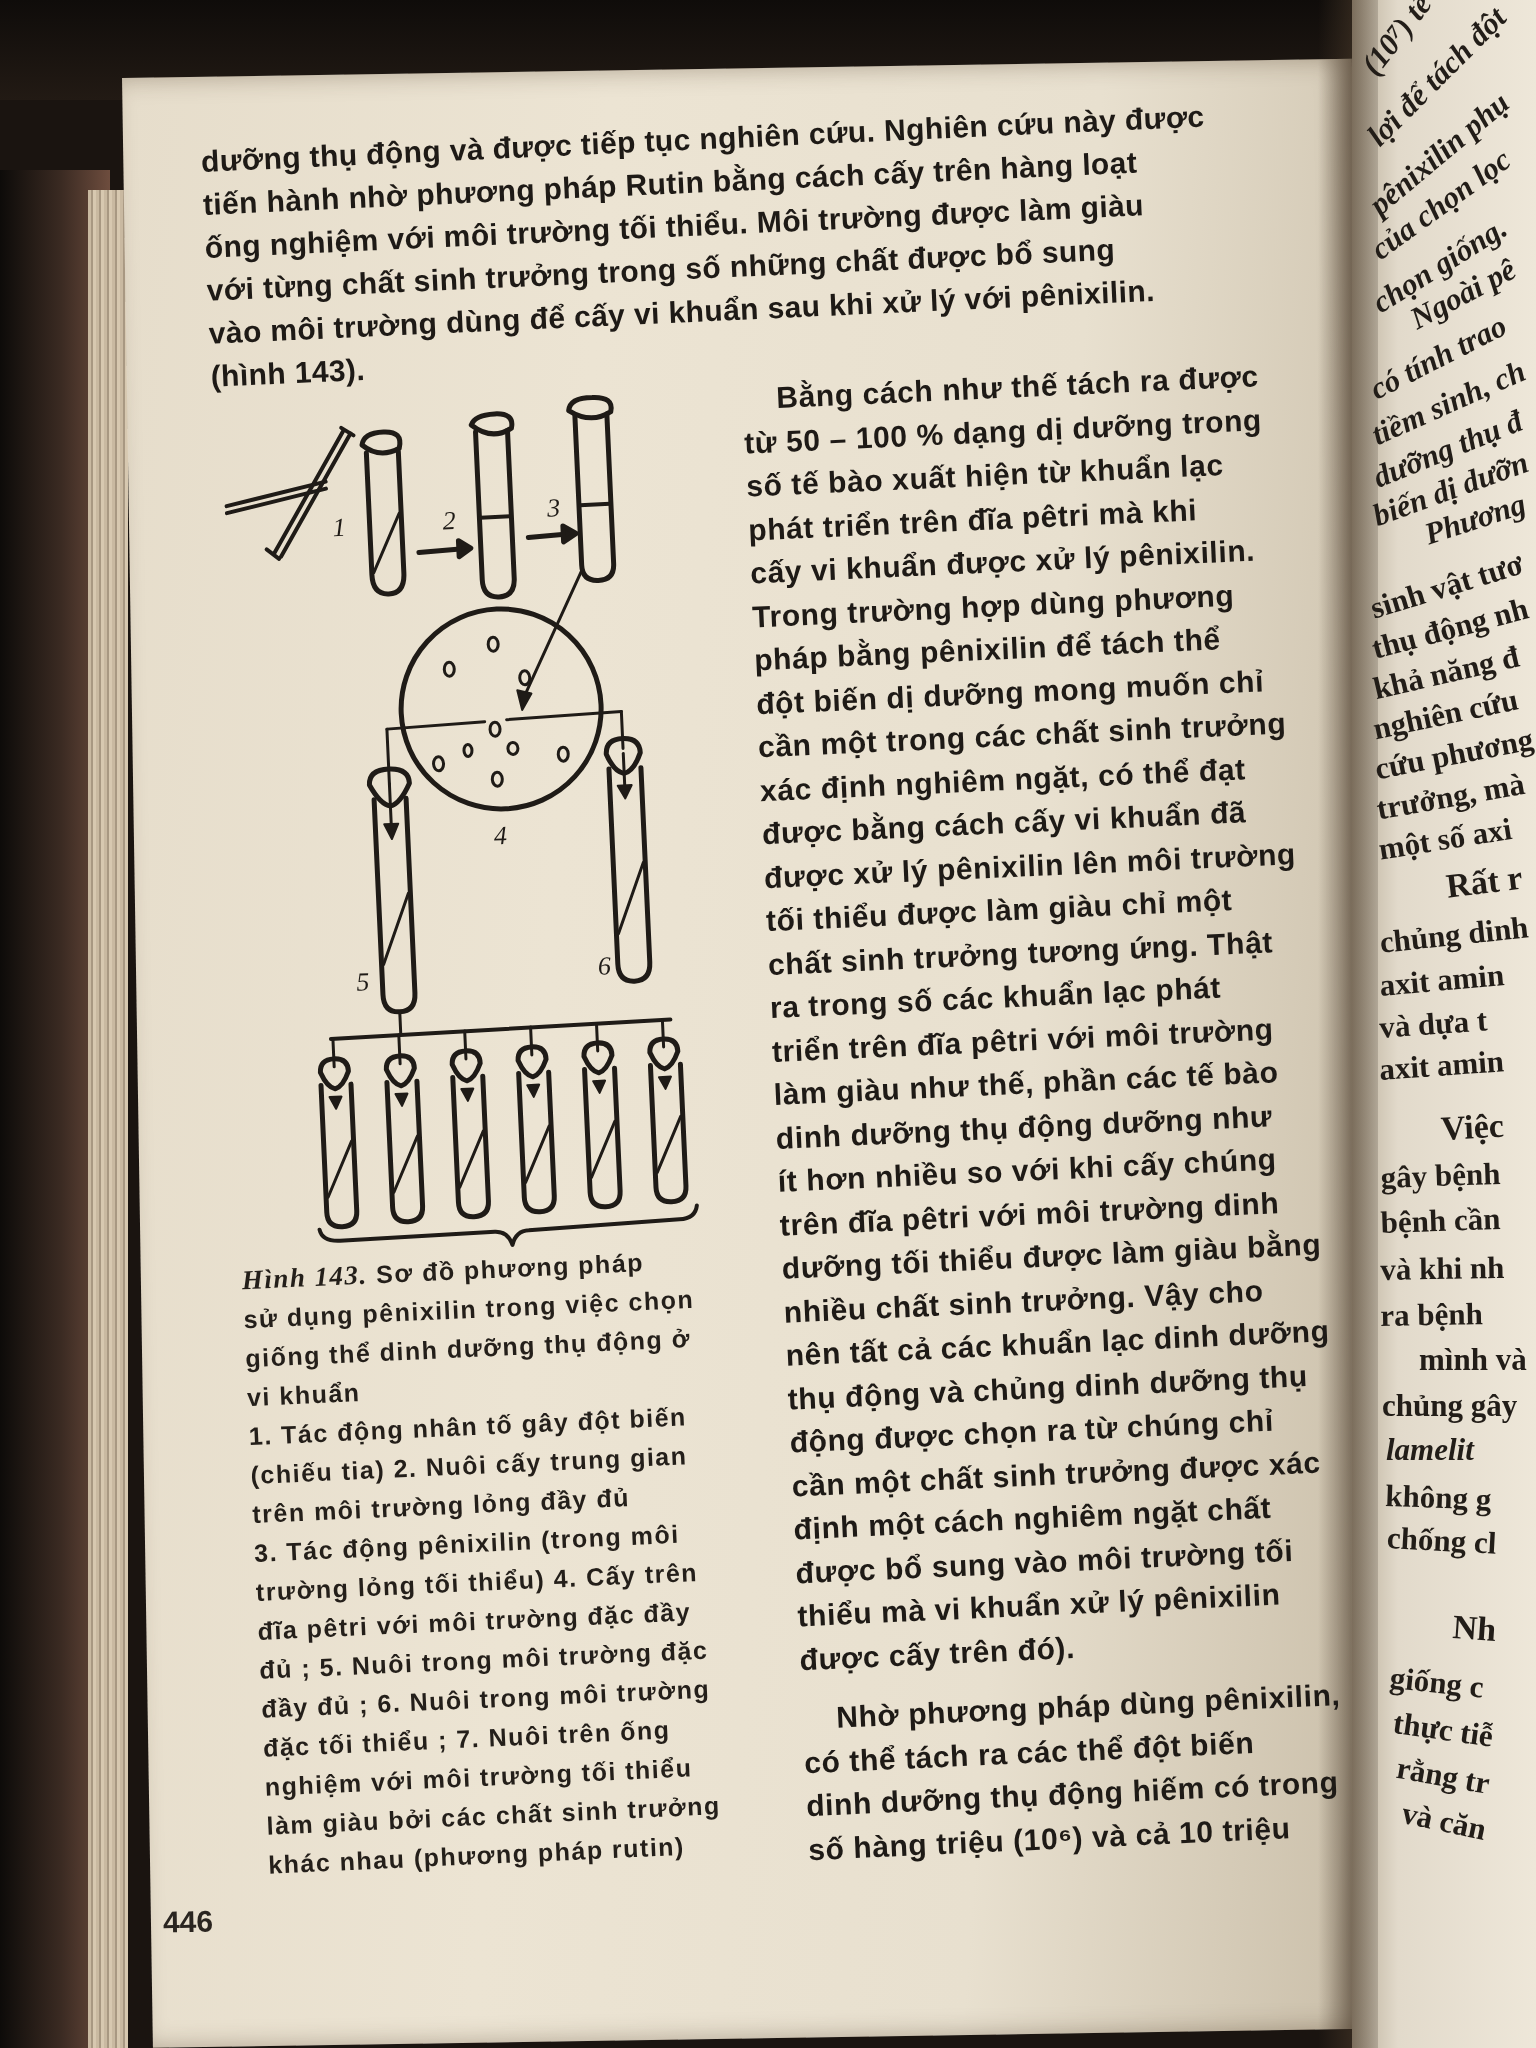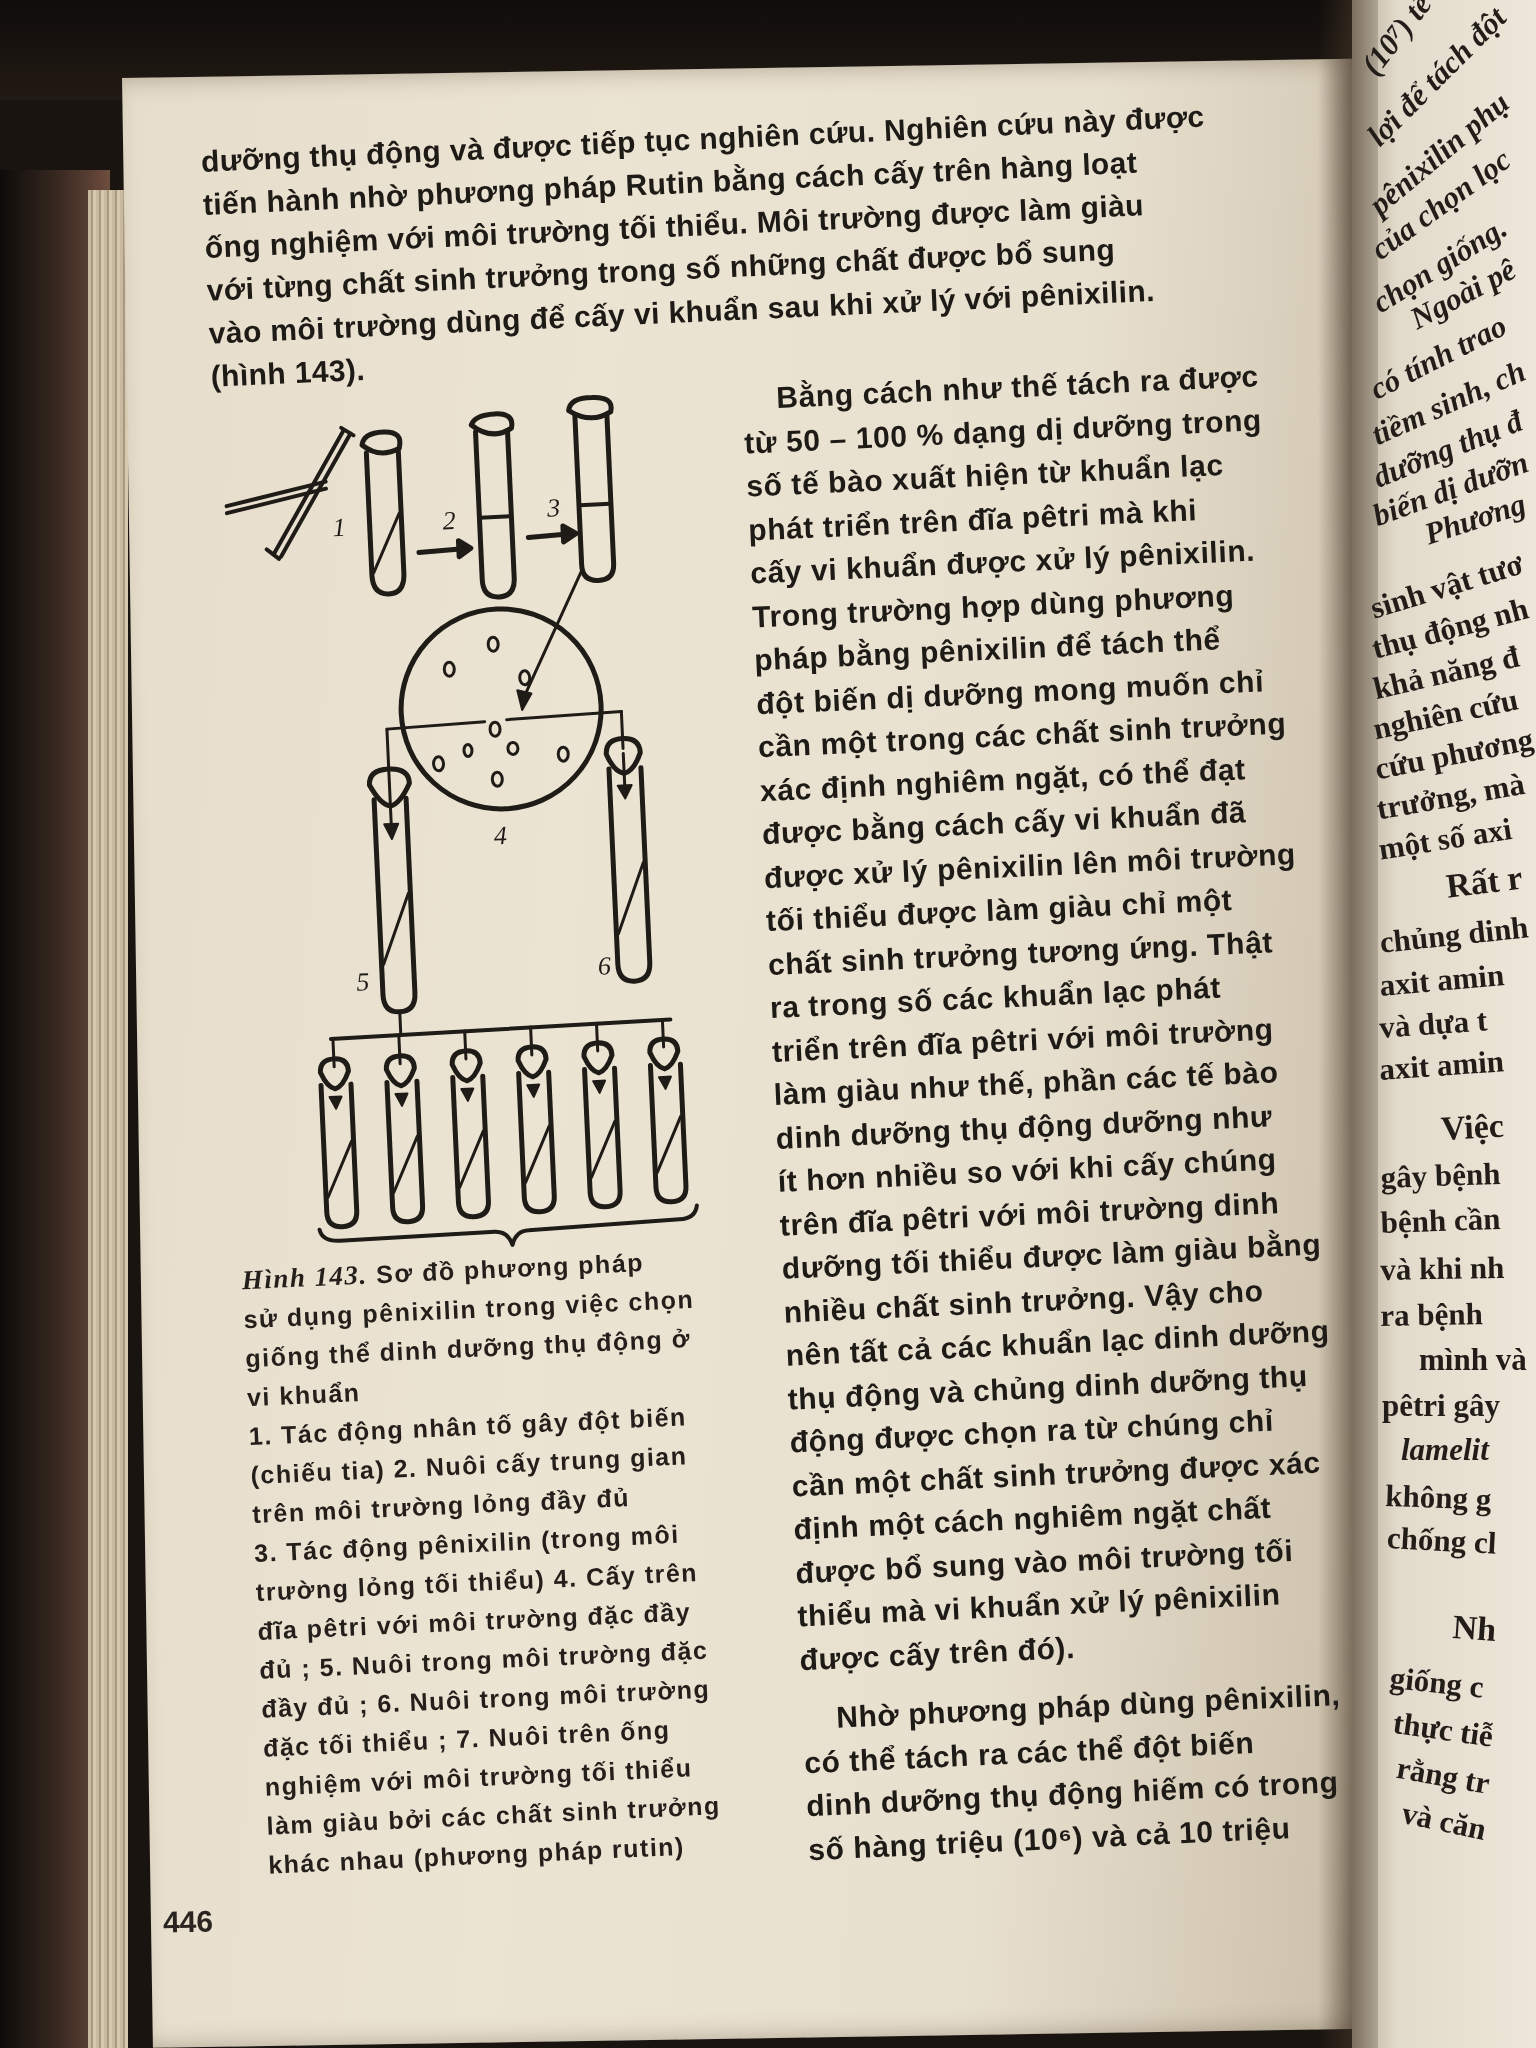--- a/index.html
+++ b/index.html
@@ -325,22 +325,22 @@
     <span class="line" style="left:26px;top:925px;transform:rotate(-6deg);transform-origin:0 0;">chủng dinh</span>
     <span class="line" style="left:26px;top:968px;transform:rotate(-5deg);transform-origin:0 0;">axit amin</span>
     <span class="line" style="left:26px;top:1010px;transform:rotate(-4deg);transform-origin:0 0;">và dựa t</span>
     <span class="line" style="left:26px;top:1052px;transform:rotate(-4deg);transform-origin:0 0;">axit amin</span>
     <span class="line" style="left:88px;top:1110px;transform:rotate(-3deg);transform-origin:0 0;font-size:34px;">Việc</span>
     <span class="line" style="left:28px;top:1160px;transform:rotate(-2deg);transform-origin:0 0;">gây bệnh</span>
     <span class="line" style="left:28px;top:1205px;transform:rotate(-2deg);transform-origin:0 0;">bệnh cần</span>
     <span class="line" style="left:28px;top:1252px;transform:rotate(-1deg);transform-origin:0 0;">và khi nh</span>
     <span class="line" style="left:28px;top:1298px;transform:rotate(-1deg);transform-origin:0 0;">ra bệnh</span>
     <span class="line" style="left:28px;top:1342px;margin-left:39px;">mình và</span>
-    <span class="line" style="left:30px;top:1388px;">pêtri gây</span>
-    <span class="line ital" style="left:34px;top:1432px;margin-left:15px;">lamelit</span>
+    <span class="line" style="left:30px;top:1388px;">chủng gây</span>
+    <span class="line ital" style="left:34px;top:1432px;">lamelit</span>
     <span class="line" style="left:34px;top:1478px;transform:rotate(2deg);transform-origin:0 0;">không g</span>
     <span class="line" style="left:36px;top:1520px;transform:rotate(3deg);transform-origin:0 0;">chống cl</span>
     <span class="line" style="left:102px;top:1608px;transform:rotate(4deg);transform-origin:0 0;font-size:34px;">Nh</span>
     <span class="line" style="left:40px;top:1660px;transform:rotate(6deg);transform-origin:0 0;">giống c</span>
     <span class="line" style="left:44px;top:1705px;transform:rotate(8deg);transform-origin:0 0;">thực tiễ</span>
     <span class="line" style="left:48px;top:1750px;transform:rotate(10deg);transform-origin:0 0;">rằng tr</span>
     <span class="line" style="left:54px;top:1795px;transform:rotate(12deg);transform-origin:0 0;">và căn</span>
   </div>
 </div>
 

